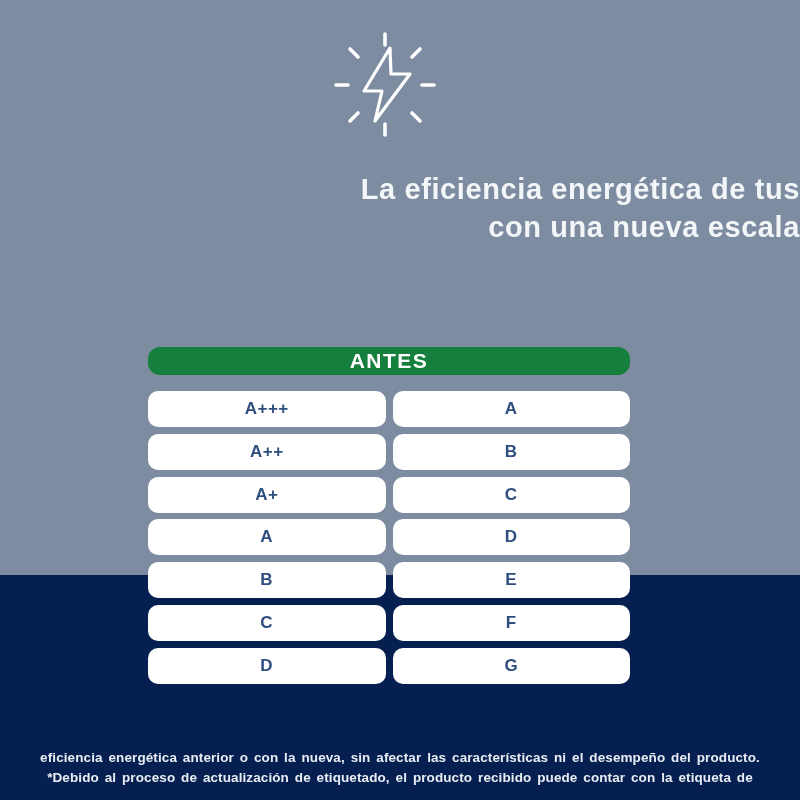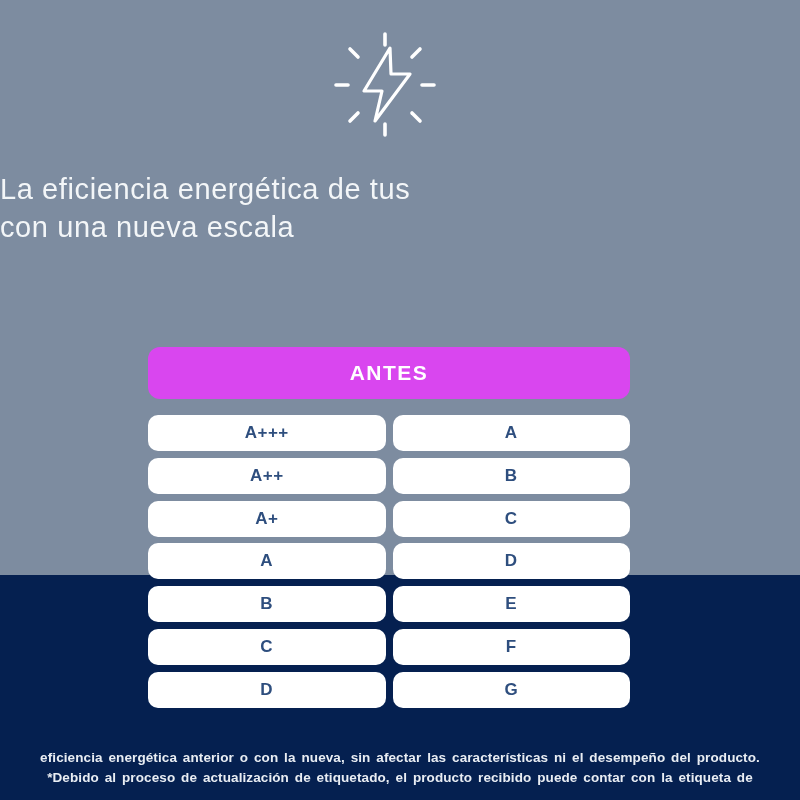--- a/index.html
+++ b/index.html
@@ -18,36 +18,36 @@
     position: absolute; left: 0; top: 575px; width: 800px; height: 225px;
     background: #052050;
   }
 
   .spark-icon {
     position: absolute; left: 333px; top: 28px; width: 104px; height: 112px;
   }
 
   .title {
     position: absolute; left: 0; top: 170px; width: 800px;
-    text-align: left;
+    text-align: right;
     color: #f3f6f8;
     font-size: 29px;
     line-height: 38px;
-    font-weight: 400;
+    font-weight: 700;
     letter-spacing: 0.6px;
   }
 
   .conv-table {
     position: absolute; left: 148px; top: 347px; width: 482px;
   }
   .conv-header {
     display: flex; gap: 7px;
-    background: #d946ef;
+    background: #15803d;
     border-radius: 12px;
-    height: 52px;
+    height: 28px;
     align-items: center;
   }
   .conv-header .hcell {
     flex: 1 1 0;
     text-align: center;
     color: #ffffff;
     font-weight: 700;
     font-size: 21px;
     letter-spacing: 1.5px;
   }

